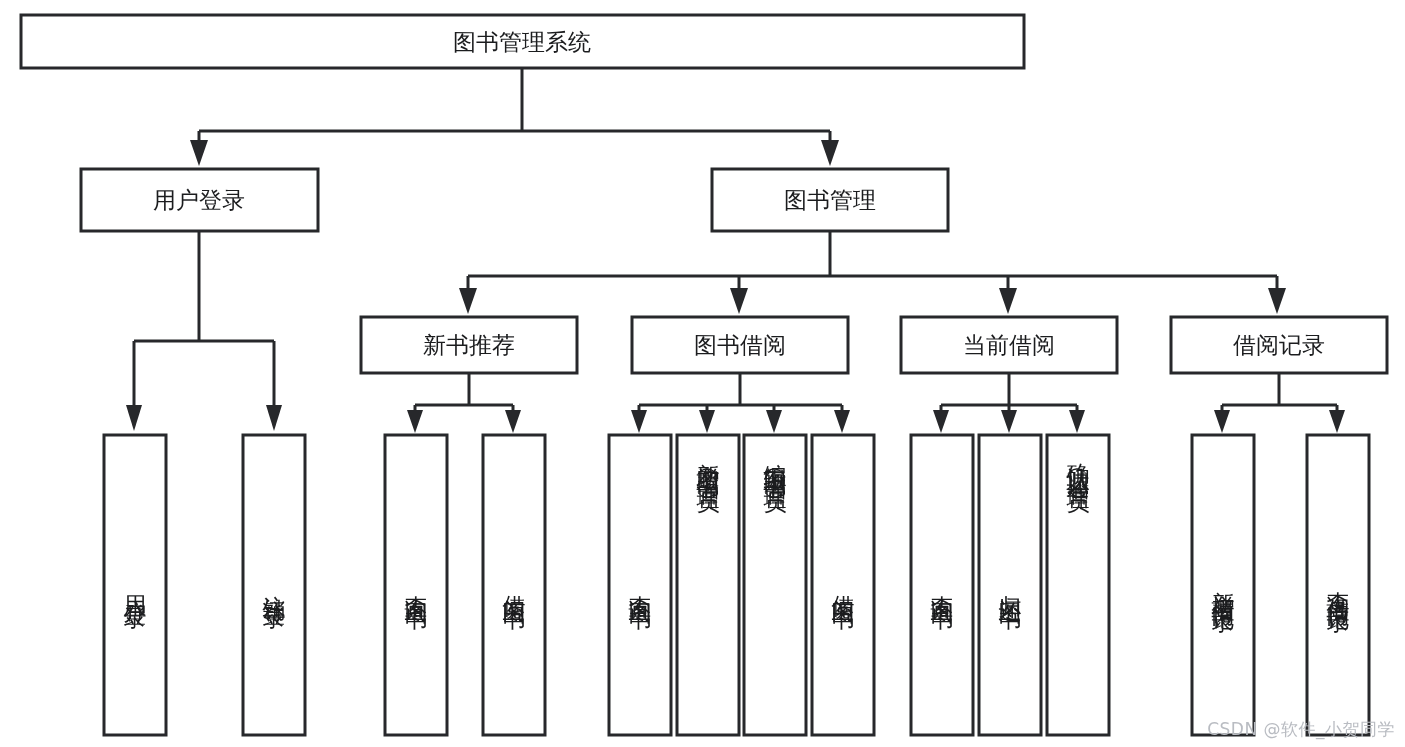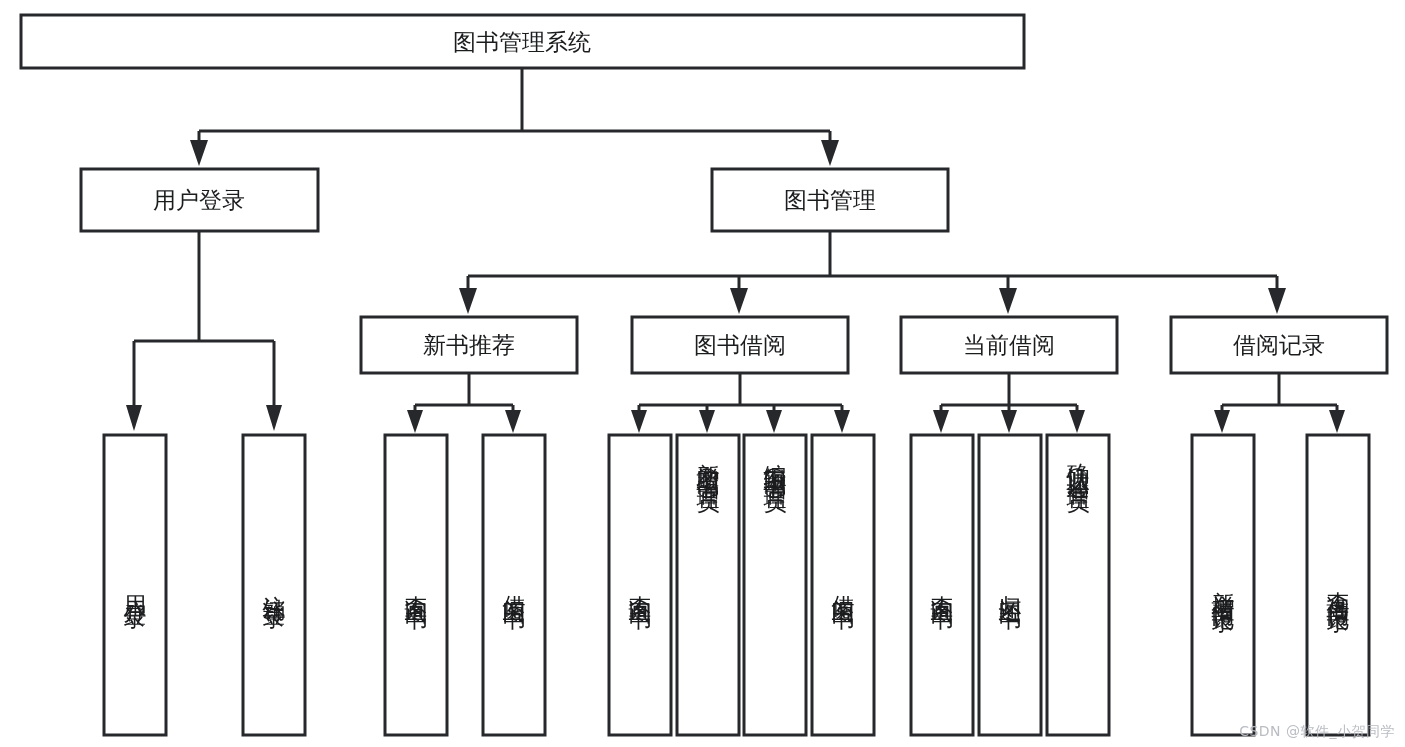--- a/index.html
+++ b/index.html
@@ -63,21 +63,21 @@
     line-height: 1.18;
     letter-spacing: 4px;
     color: #1b1c1e;
     white-space: nowrap;
   }
   .watermark {
     position: absolute;
     right: 10px;
     bottom: 6px;
     font-family: "DejaVu Sans", "Liberation Sans", sans-serif;
-    font-size: 14px;
+    font-size: 17px;
     color: #b9bcc2;
     letter-spacing: 0.5px;
     white-space: nowrap;
   }
 </style>
 </head>
 <body>
 
 <div id="diagram-root">
 

